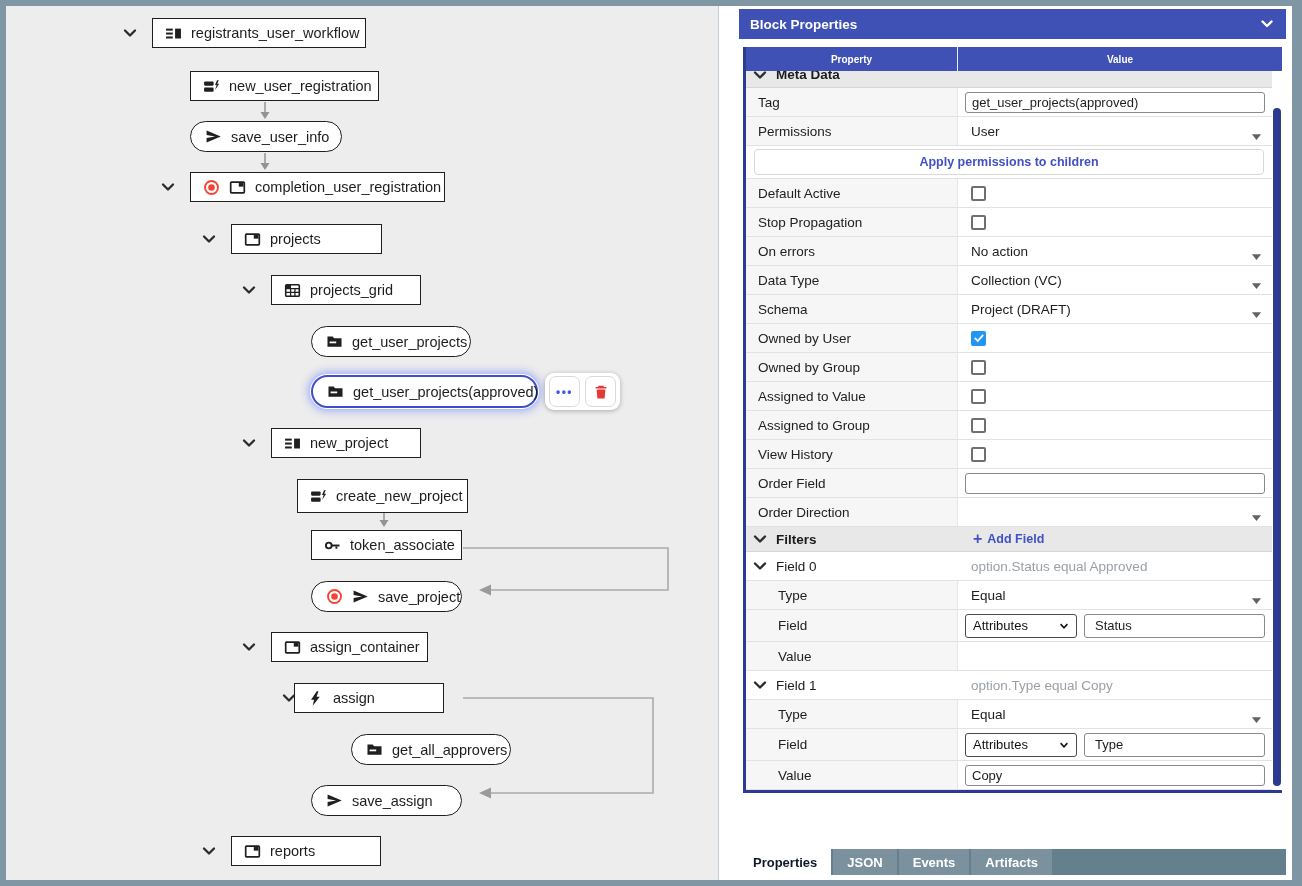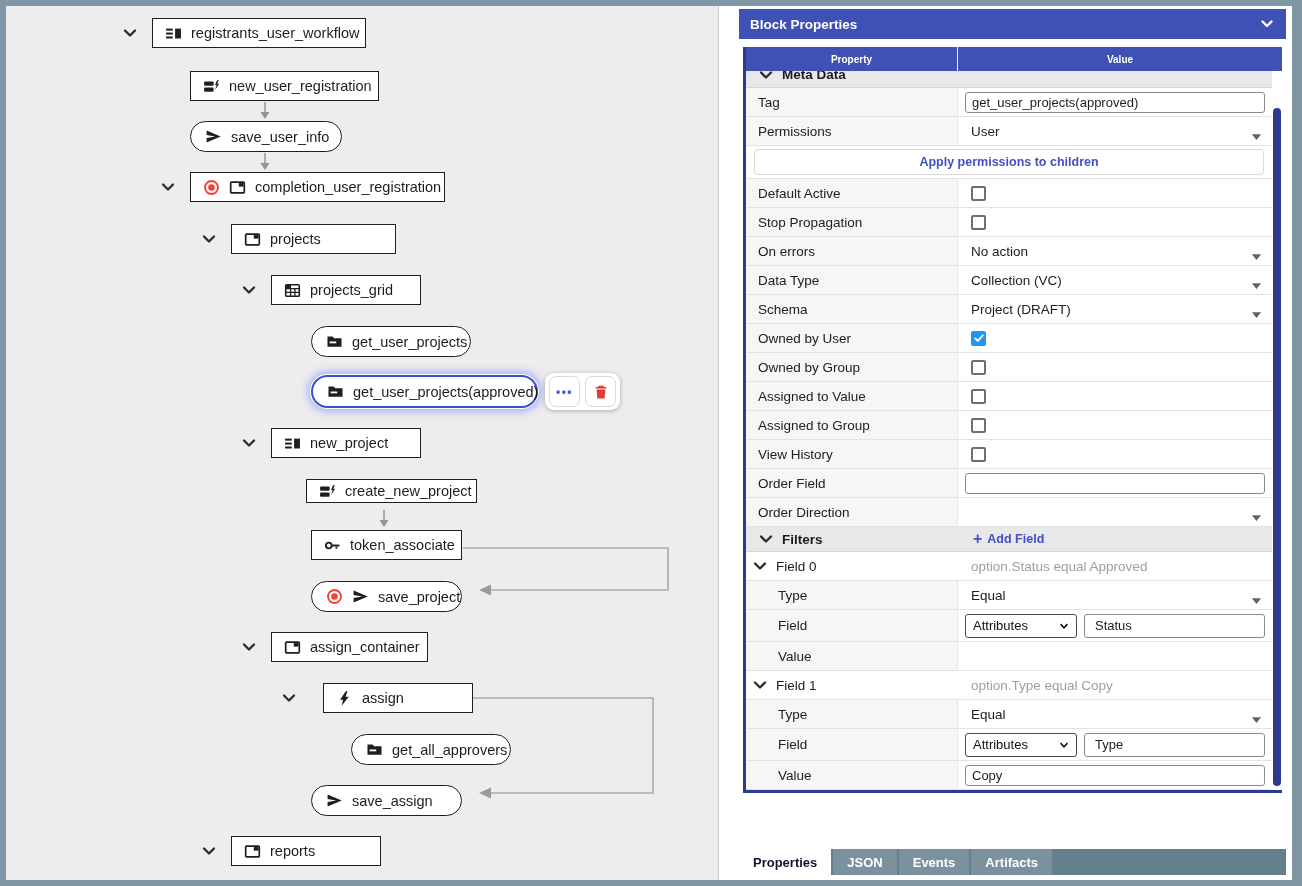--- a/index.html
+++ b/index.html
@@ -32,21 +32,21 @@
   .th{display:flex;align-items:center;justify-content:center;box-sizing:border-box;}
   .th.prop{width:212px;border-right:1px solid rgba(255,255,255,.9);}
   .th.val{flex:1;}
   .tbody{padding-right:10px;}
   .prow{display:flex;border-bottom:1px solid #e2e2e2;height:29px;box-sizing:border-box;}
   .pcell-label{width:212px;flex:none;display:flex;align-items:center;padding-left:12px;box-sizing:border-box;
                background:#f6f6f6;border-right:1px solid #e6e6e6;font-size:13.5px;color:#202124;}
   .pcell-label.indent{padding-left:32px;}
   .pcell-value{flex:1;display:flex;align-items:center;padding:0 7px;position:relative;background:#fff;min-width:0;}
   .prow.sectionrow{background:#e8e8e8;height:25px;border-bottom:1px solid #d6d6d6;}
-  .prow.sectionrow .pcell-label{background:transparent;border-right:none;font-weight:700;padding-left:12px;gap:8px;color:#1b1b1b;}
+  .prow.sectionrow .pcell-label{background:transparent;border-right:none;font-weight:700;padding-left:6px;gap:8px;color:#1b1b1b;}
   .prow.sectionrow .pcell-value{background:transparent;}
   .clipwrap{height:16px;overflow:hidden;border-bottom:1px solid #d6d6d6;}
   .clipwrap .prow.sectionrow{margin-top:-9px;border-bottom:none;}
   .prow.summaryrow .pcell-label{background:#fff;border-right:none;padding-left:6px;gap:8px;}
   .hint{color:#9aa0a6;font-size:13.5px;white-space:nowrap;padding-left:6px;}
   .prow.btnrow{padding:3px 8px;border-bottom:1px solid #e2e2e2;height:33px;}
   .applybtn{width:100%;height:26px;background:#fff;border:1px solid #d8d8d8;border-radius:4px;color:#4250c4;
             font-weight:600;font-size:12.5px;cursor:pointer;font-family:"Liberation Sans",sans-serif;}
   .tinput{width:100%;height:21px;border:1px solid #8a8a8a;border-radius:3px;font-size:13px;padding:0 6px;
           box-sizing:border-box;font-family:"Liberation Sans",sans-serif;color:#1d1d1d;background:#fff;}
@@ -129,21 +129,21 @@
           <svg width="17" height="17" viewBox="0 0 16 16">
             <rect x="1.6" y="3" width="12.8" height="10" rx="0.8" fill="none" stroke="#1f1f1f" stroke-width="1.6"></rect>
             <rect x="9.2" y="3.8" width="4.4" height="3.4" fill="#1f1f1f"></rect>
           </svg>
         </span>
         <span class="nlabel">completion_user_registration</span>
       </div>
       <div class="expander" style="left: 195px; top: 225px;"><svg width="16" height="16" viewBox="0 0 16 16">
           <path d="M3 5.5 L8 10.5 L13 5.5" stroke="#2b2b2b" stroke-width="2.3" fill="none" stroke-linecap="round" stroke-linejoin="round"></path>
         </svg></div>
-      <div class="node box" style="left: 225px; top: 218px; width: 165px; height: 30px;">
+      <div class="node box" style="left: 225px; top: 218px; width: 151px; height: 30px;">
         <span class="nicon">
           <svg width="17" height="17" viewBox="0 0 16 16">
             <rect x="1.6" y="3" width="12.8" height="10" rx="0.8" fill="none" stroke="#1f1f1f" stroke-width="1.6"></rect>
             <rect x="9.2" y="3.8" width="4.4" height="3.4" fill="#1f1f1f"></rect>
           </svg>
         </span>
         <span class="nlabel">projects</span>
       </div>
       <div class="expander" style="left: 235px; top: 276px;"><svg width="16" height="16" viewBox="0 0 16 16">
           <path d="M3 5.5 L8 10.5 L13 5.5" stroke="#2b2b2b" stroke-width="2.3" fill="none" stroke-linecap="round" stroke-linejoin="round"></path>
@@ -183,21 +183,21 @@
         <span class="nicon">
           <svg width="17" height="17" viewBox="0 0 16 16" fill="#1f1f1f">
             <rect x="1" y="3.4" width="6.3" height="1.9"></rect>
             <rect x="1" y="7.1" width="6.3" height="1.9"></rect>
             <rect x="1" y="10.8" width="6.3" height="1.9"></rect>
             <rect x="9.5" y="3.4" width="5.5" height="9.3"></rect>
           </svg>
         </span>
         <span class="nlabel">new_project</span>
       </div>
-      <div class="node box" style="left: 300px; top: 473px; width: 171px; height: 24px; text-align: center;">
+      <div class="node box" style="left: 291px; top: 473px; width: 171px; height: 34px; text-align: center;">
         <span class="nicon">
           <svg width="17" height="17" viewBox="0 0 16 16" fill="#1f1f1f">
             <rect x="1" y="3.2" width="9" height="4" rx="1"></rect>
             <rect x="1" y="9" width="9" height="4" rx="1"></rect>
             <path d="M13.2 2 L11.3 6.6 h1.5 L11.4 11.2 L15.2 5.4 h-1.9 L14.9 2 Z"></path>
           </svg>
         </span>
         <span class="nlabel">create_new_project</span>
       </div>
       <div class="node box" style="left: 305px; top: 524px; width: 151px; height: 30px;">
@@ -232,21 +232,21 @@
           <svg width="17" height="17" viewBox="0 0 16 16">
             <rect x="1.6" y="3" width="12.8" height="10" rx="0.8" fill="none" stroke="#1f1f1f" stroke-width="1.6"></rect>
             <rect x="9.2" y="3.8" width="4.4" height="3.4" fill="#1f1f1f"></rect>
           </svg>
         </span>
         <span class="nlabel">assign_container</span>
       </div>
       <div class="expander" style="left: 275px; top: 684px;"><svg width="16" height="16" viewBox="0 0 16 16">
           <path d="M3 5.5 L8 10.5 L13 5.5" stroke="#2b2b2b" stroke-width="2.3" fill="none" stroke-linecap="round" stroke-linejoin="round"></path>
         </svg></div>
-      <div class="node box" style="left: 317px; top: 677px; width: 150px; height: 30px; text-align: right;">
+      <div class="node box" style="left: 288px; top: 677px; width: 150px; height: 30px; text-align: right;">
         <span class="nicon">
           <svg width="17" height="17" viewBox="0 0 16 16" fill="#1f1f1f">
             <path d="M9.2 1.2 L3.8 9.2 h2.8 L5.4 14.8 L12 6.4 H9 L10.8 1.2 Z"></path>
           </svg>
         </span>
         <span class="nlabel">assign</span>
       </div>
       <div class="node pill" style="left: 345px; top: 728px; width: 160px; height: 31px;">
         <span class="nicon">
           <svg width="17" height="17" viewBox="0 0 16 16">

